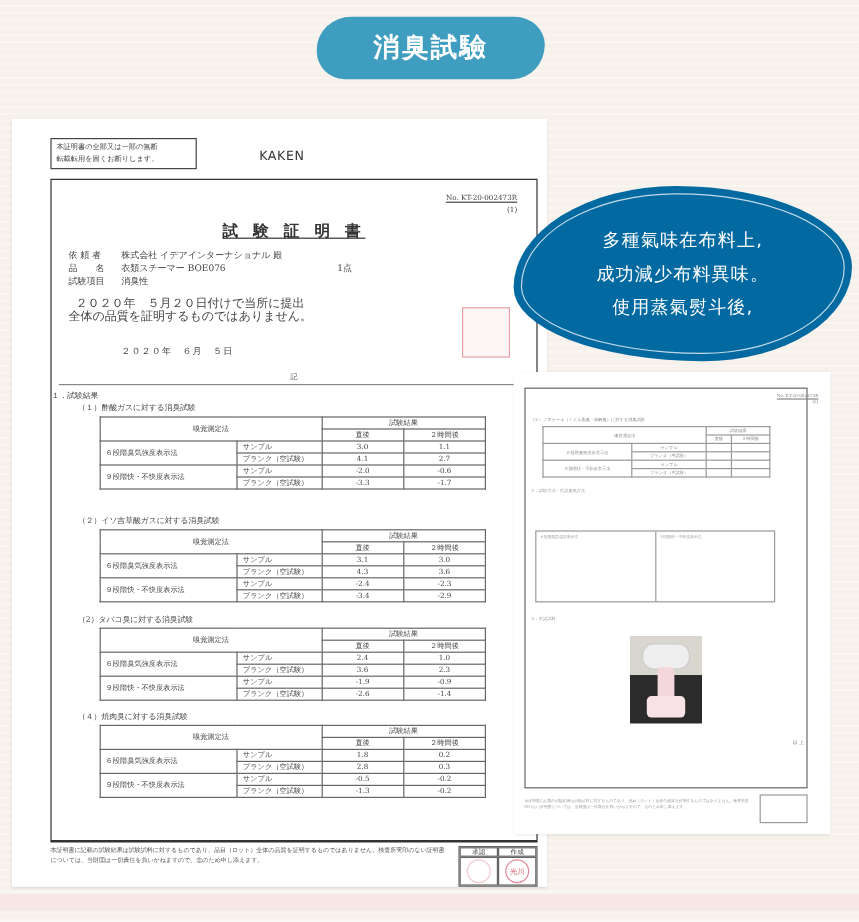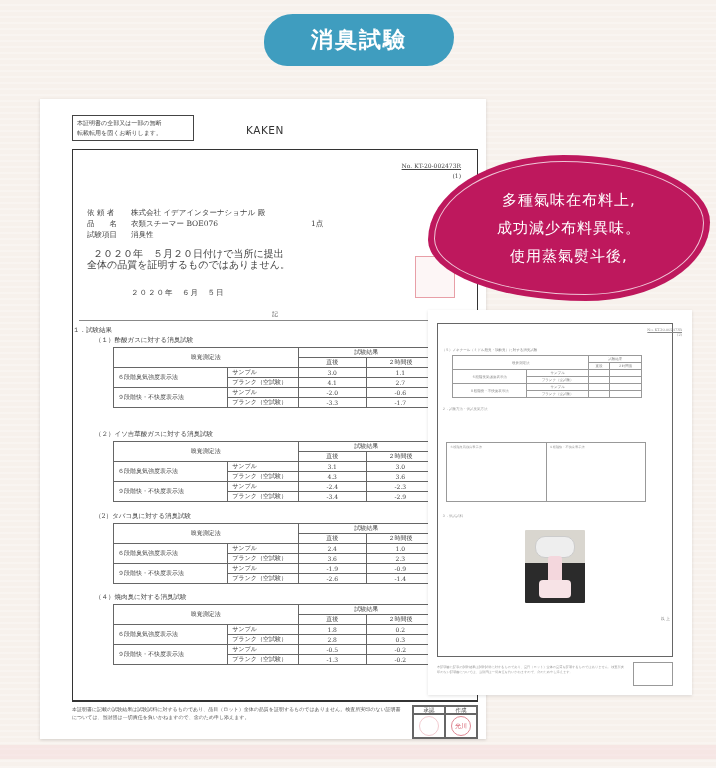--- a/index.html
+++ b/index.html
@@ -14,21 +14,21 @@
   .title-pill {
     position: absolute; left: 264px; top: 14px; width: 190px; height: 52px;
     background: #3f9dbf; border-radius: 30px 26px 28px 24px / 28px 24px 30px 24px;
     color: #fff; font-family: "DejaVu Sans", sans-serif; font-weight: bold;
     font-size: 22px; letter-spacing: 2px;
     display: flex; align-items: center; justify-content: center;
   }
   
   .page1 {
     position: absolute; left: 10px; top: 99px; width: 446px; height: 640px;
-    background: #fff; box-shadow: 0 1px 3px rgba(0,0,0,0.15); margin-left: 30px;
+    background: #fff; box-shadow: 0 1px 3px rgba(0,0,0,0.15);
   }
   .notice-box {
     position: absolute; left: 32px; top: 16px; width: 122px; height: 26px;
     border: 1.5px solid #444; font-size: 6px; line-height: 10px; padding: 2px 4px; color: #444;
   }
   .kaken {
     position: absolute; left: 206px; top: 25px; font-family: "DejaVu Sans", sans-serif;
     font-size: 10.5px; color: #333; letter-spacing: 0.5px;
   }
   .frame1 {
@@ -101,21 +101,21 @@
   }
   .steamer-head { position: absolute; left: 10px; top: 6px; width: 40px; height: 22px; background: #eee; border-radius: 10px; border: 1px solid #ccc; }
   .steamer-handle { position: absolute; left: 23px; top: 26px; width: 14px; height: 28px; background: #f4d7dd; border-radius: 3px; }
   .steamer-base { position: absolute; left: 14px; top: 50px; width: 32px; height: 18px; background: #f7e3e6; border-radius: 4px; }
   .p2-end { position: absolute; right: 22px; top: 306px; font-size: 4px; color: #777; }
   .p2-footer { position: absolute; left: 9px; top: 355px; width: 190px; font-size: 3.2px; line-height: 5px; color: #999; }
   .p2-approval { position: absolute; left: 205px; top: 352px; width: 40px; height: 24px; border: 0.6px solid #999; }
   
   .bubble {
     position: absolute; left: 428px; top: 155px; width: 282px; height: 146px;
-    background: #be185d;
+    background: #0369a1;
     border-radius: 48% 52% 44% 56% / 58% 46% 54% 42%;
     color: #fff; font-family: "DejaVu Sans", sans-serif; font-size: 15px; line-height: 28px;
     display: flex; flex-direction: column; align-items: center; justify-content: center;
     letter-spacing: 1px;
   }
   .bubble::after {
     content: ""; position: absolute; inset: 6px;
     border: 1px solid rgba(255,255,255,0.75);
     border-radius: 48% 52% 44% 56% / 58% 46% 54% 42%;
   }
@@ -131,20 +131,21 @@
 <div class="page1">
   <div class="notice-box">
     <div>本証明書の全部又は一部の無断</div>
     <div>転載転用を固くお断りします。</div>
   </div>
   <div class="kaken">KAKEN</div>
 
   <div class="frame1">
     <div class="docno">No. KT-20-002473R</div>
     <div class="pageno">(1)</div>
+    <div class="cert-title">試 験 証 明 書</div>
 
     <div class="meta">
       <div class="row">
         <span class="k">依 頼 者</span>
         <span class="v">株式会社 イデアインターナショナル 殿</span>
         <span></span>
       </div>
       <div class="row">
         <span class="k">品　　名</span>
         <span class="v">衣類スチーマー BOE076</span>

